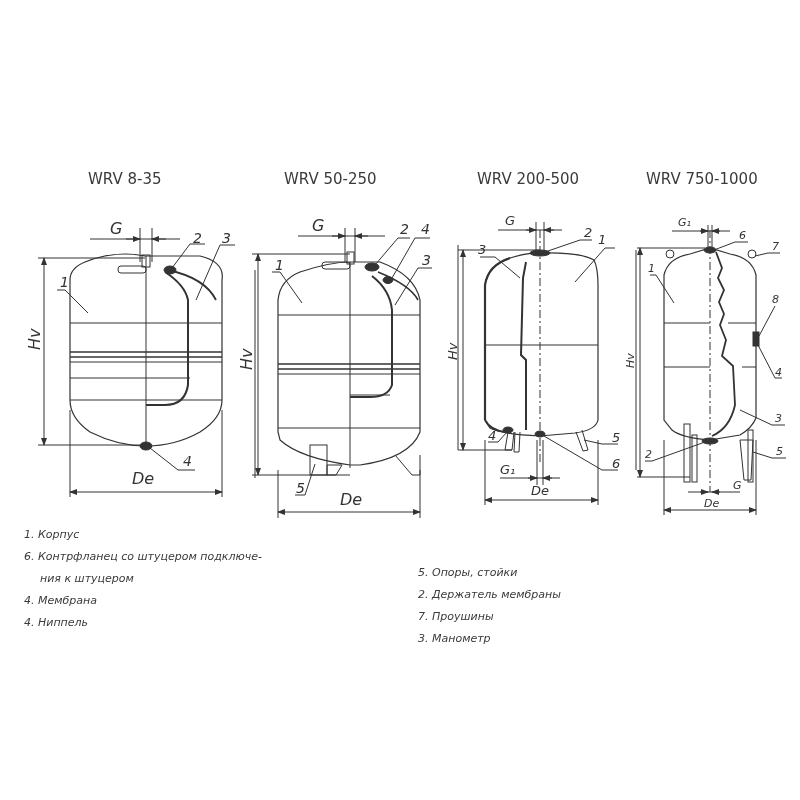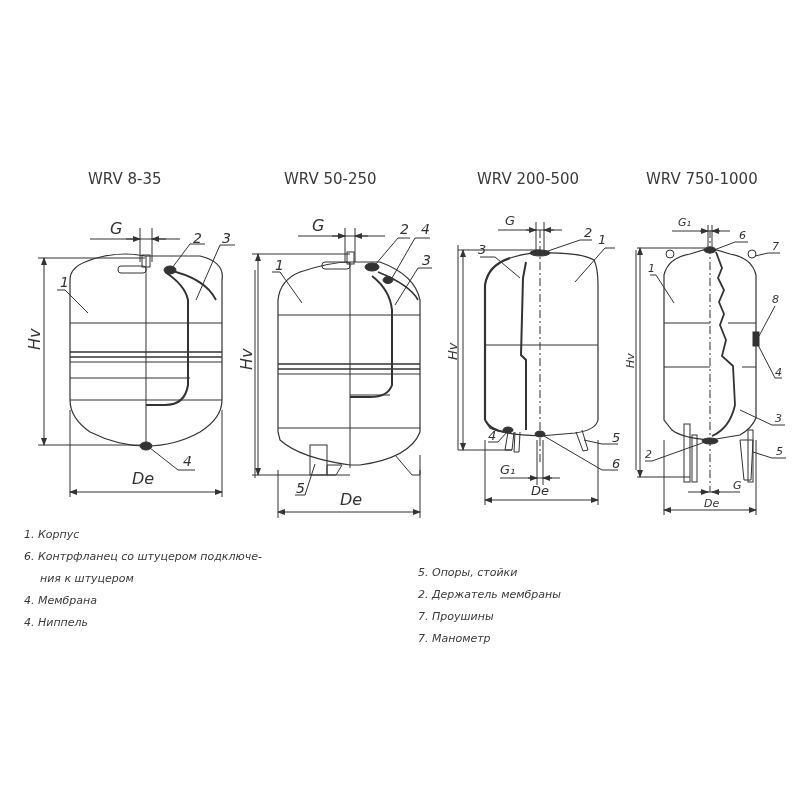--- a/index.html
+++ b/index.html
@@ -275,14 +275,14 @@
   <div>6. Контрфланец со штуцером подключе-</div>
   <div class="indent">ния к штуцером</div>
   <div>4. Мембрана</div>
   <div>4. Ниппель</div>
 </div>
 
 <div class="legend" style="left:418px; top:526px;margin-top:36px;">
   <div>5. Опоры, стойки</div>
   <div>2. Держатель мембраны</div>
   <div>7. Проушины</div>
-  <div>7. Манометр</div>
+  <div>3. Манометр</div>
 </div>
 
 </body></html>

